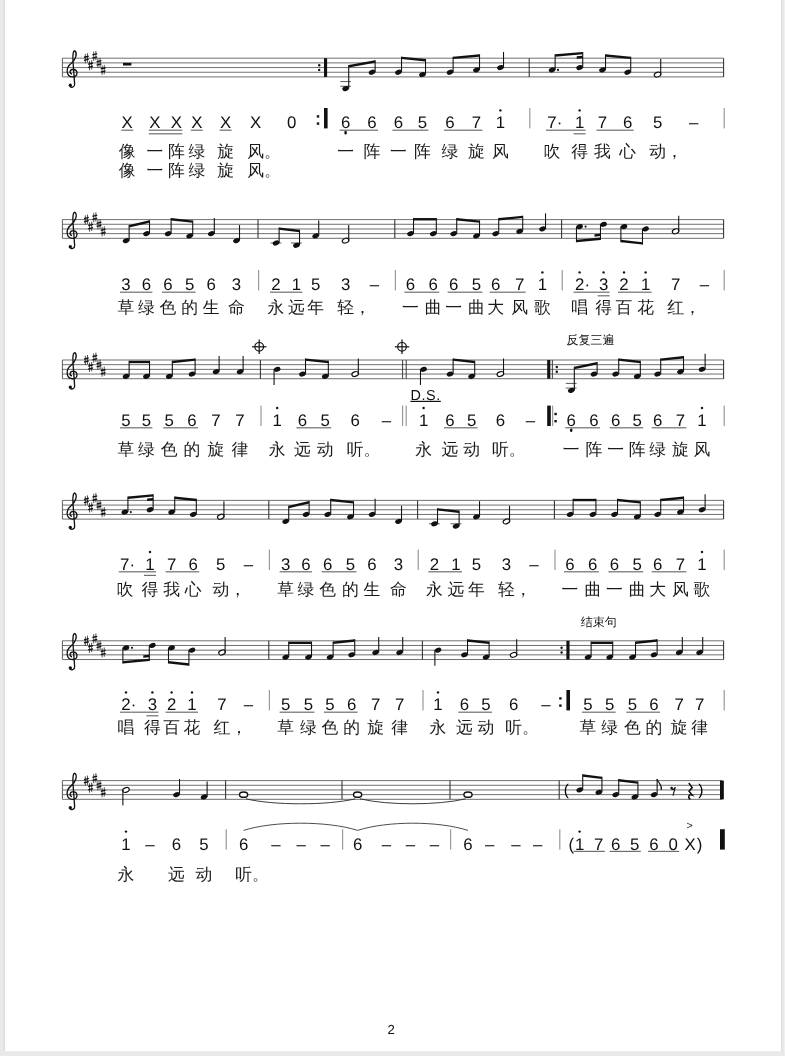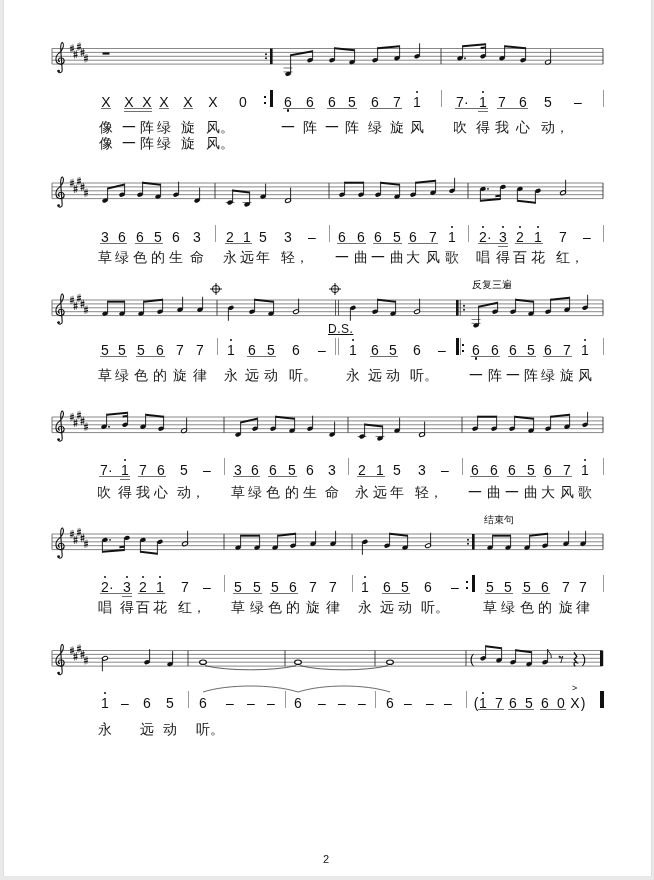--- a/index.html
+++ b/index.html
@@ -1337,21 +1337,21 @@
         <i class="ul" style="left: 508px; top: 709px; width: 26px;"></i>
         <i class="ul" style="left: 540px; top: 709px; width: 26px;"></i>
       </div>
   <i class="jbar" style="left: 187.5px; top: 691px; width: 1px; height: 17px; background: rgb(154, 154, 154);"></i>
       <i class="jbar" style="left: 284.5px; top: 691px; width: 1px; height: 17px; background: rgb(154, 154, 154);"></i>
       <i class="jbar" style="left: 374.5px; top: 691px; width: 1px; height: 17px; background: rgb(154, 154, 154);"></i>
       <i class="jbar" style="left: 465.5px; top: 691px; width: 1px; height: 17px; background: rgb(154, 154, 154);"></i>
       <i class="jbar" style="left: 600px; top: 691px; width: 3.5px; height: 17px; background: rgb(17, 17, 17);"></i>
     </section>
 
-  <div class="mark ds" style="left:328px;top:322px;text-decoration:underline;">D.S.</div>
+  <div class="mark ds" style="left:342px;top:322px;text-decoration:underline;">D.S.</div>
   <div class="mark small" style="left:472px;top:279px;">反复三遍</div>
   <div class="mark small" style="left:484px;top:514px;">结束句</div>
 
   <div class="page-number">2</div>
 
   <div class="edge left"></div>
   <div class="edge right"></div>
   <div class="edge bottom"></div>
 </div>
 

